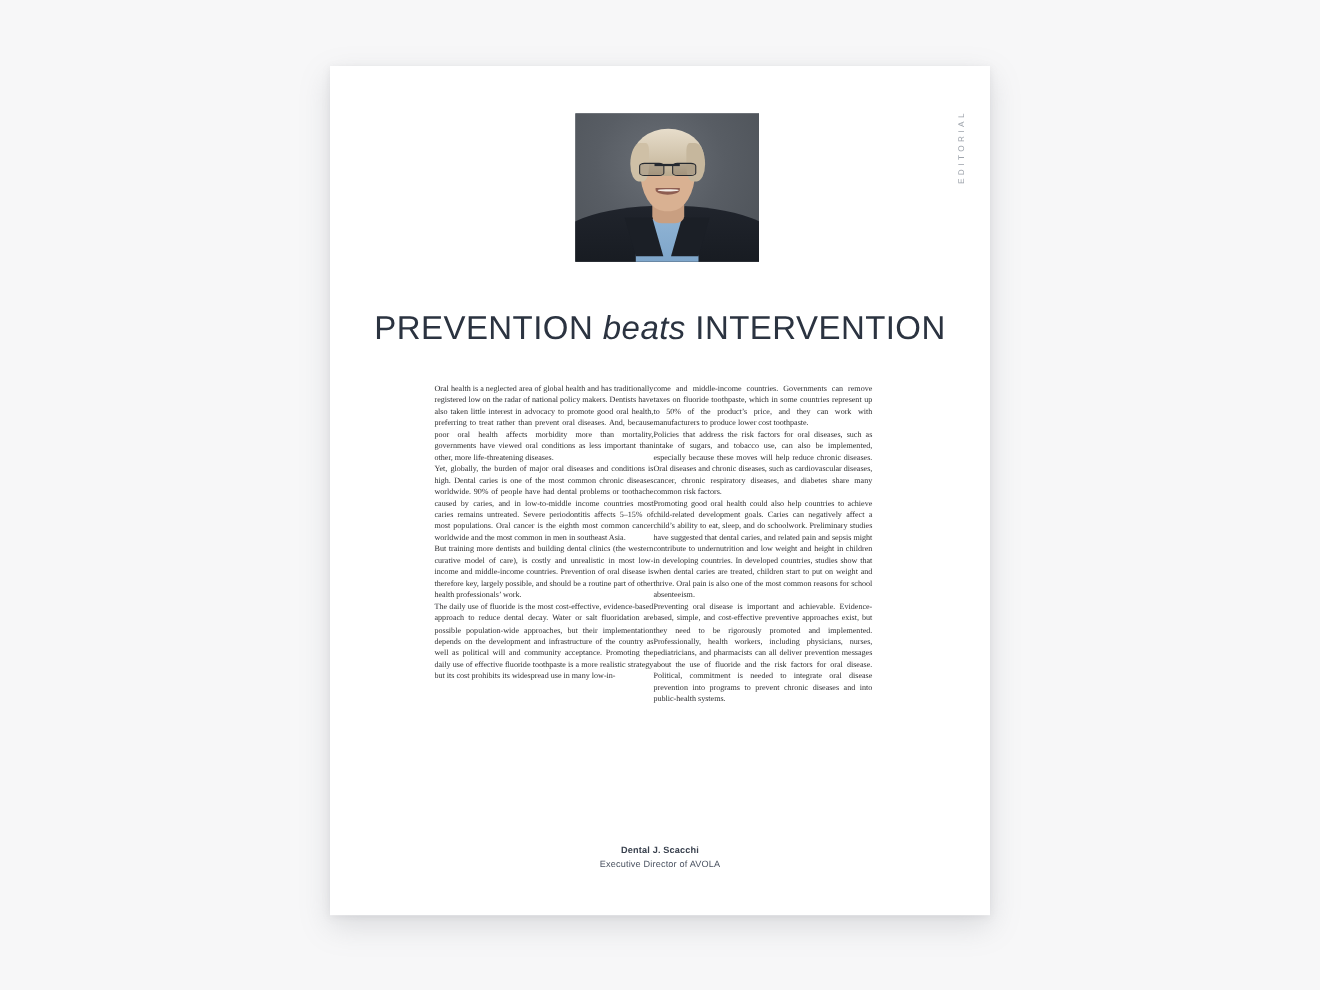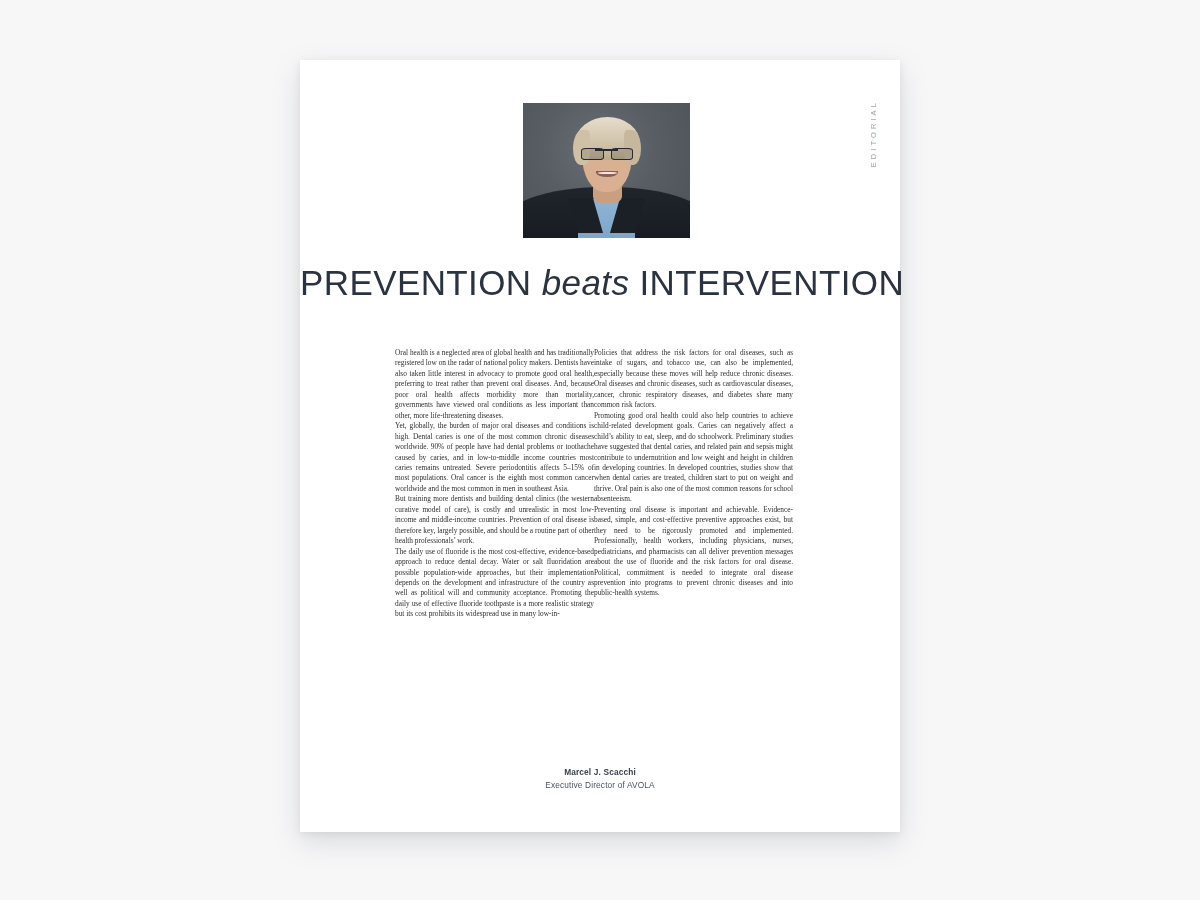--- a/index.html
+++ b/index.html
@@ -160,24 +160,24 @@
     left: 45%; top: 51%;
     width: 11%; height: 1.6%;
     background: #f3ece6;
     border-radius: 40%;
   }
 
   
   #headline {
     position: absolute;
     left: 0; right: 0;
-    top: 203px;
+    top: 222px;
     text-align: center;
     font-family: "Liberation Sans", sans-serif;
-    font-size: 35px;
+    font-size: 30px;
     font-weight: 300;
     letter-spacing: 0.4px;
     color: #2b3340;
     white-space: nowrap;
   }
   #headline .em {
     font-style: italic;
     font-weight: 400;
   }
 
@@ -259,25 +259,26 @@
     <div id="headline"><span>PREVENTION</span> <span class="em">beats</span> <span>INTERVENTION</span></div>
 
     <div id="body-columns">
       <div class="col">
         <p>Oral health is a neglected area of global health and has traditionally registered low on the radar of national policy makers. Dentists have also taken little interest in advocacy to promote good oral health, preferring to treat rather than prevent oral diseases. And, because poor oral health affects morbidity more than mortality, governments have viewed oral conditions as less important than other, more life-threatening diseases.</p>
         <p>Yet, globally, the burden of major oral diseases and conditions is high. Dental caries is one of the most common chronic diseases worldwide. 90% of people have had dental problems or toothache caused by caries, and in low-to-middle income countries most caries remains untreated. Severe periodontitis affects 5–15% of most populations. Oral cancer is the eighth most common cancer worldwide and the most common in men in southeast Asia.</p>
         <p>But training more dentists and building dental clinics (the western curative model of care), is costly and unrealistic in most low-income and middle-income countries. Prevention of oral disease is therefore key, largely possible, and should be a routine part of other health professionals’ work.</p>
         <p>The daily use of fluoride is the most cost-effective, evidence-based approach to reduce dental decay. Water or salt fluoridation are possible population-wide approaches, but their implementation depends on the development and infrastructure of the country as well as political will and community acceptance. Promoting the daily use of effective fluoride toothpaste is a more realistic strategy but its cost prohibits its widespread use in many low-in-</p>
       </div>
       <div class="col">
+        <p>come and middle-income countries. Governments can remove taxes on fluoride toothpaste, which in some countries represent up to 50% of the product’s price, and they can work with manufacturers to produce lower cost toothpaste.</p>
         <p>Policies that address the risk factors for oral diseases, such as intake of sugars, and tobacco use, can also be implemented, especially because these moves will help reduce chronic diseases. Oral diseases and chronic diseases, such as cardiovascular diseases, cancer, chronic respiratory diseases, and diabetes share many common risk factors.</p>
         <p>Promoting good oral health could also help countries to achieve child-related development goals. Caries can negatively affect a child’s ability to eat, sleep, and do schoolwork. Preliminary studies have suggested that dental caries, and related pain and sepsis might contribute to undernutrition and low weight and height in children in developing countries. In developed countries, studies show that when dental caries are treated, children start to put on weight and thrive. Oral pain is also one of the most common reasons for school absenteeism.</p>
         <p>Preventing oral disease is important and achievable. Evidence-based, simple, and cost-effective preventive approaches exist, but they need to be rigorously promoted and implemented. Professionally, health workers, including physicians, nurses, pediatricians, and pharmacists can all deliver prevention messages about the use of fluoride and the risk factors for oral disease. Political, commitment is needed to integrate oral disease prevention into programs to prevent chronic diseases and into public-health systems.</p>
       </div>
     </div>
 
     <div id="signature">
-      <div id="sig-name">Marcel J. Scacchi</div>
+      <div id="sig-name">Dental J. Scacchi</div>
       <div id="sig-role">Executive Director of AVOLA</div>
     </div>
 
   </div>
 </div>
 
 </body></html>

